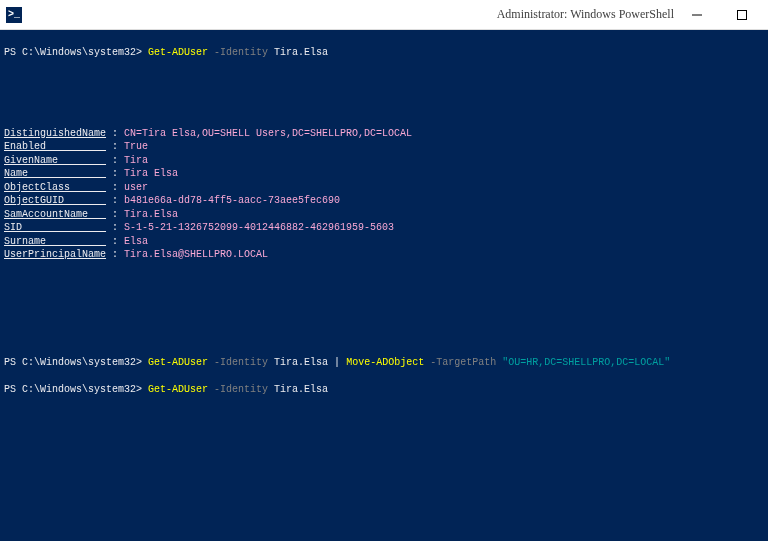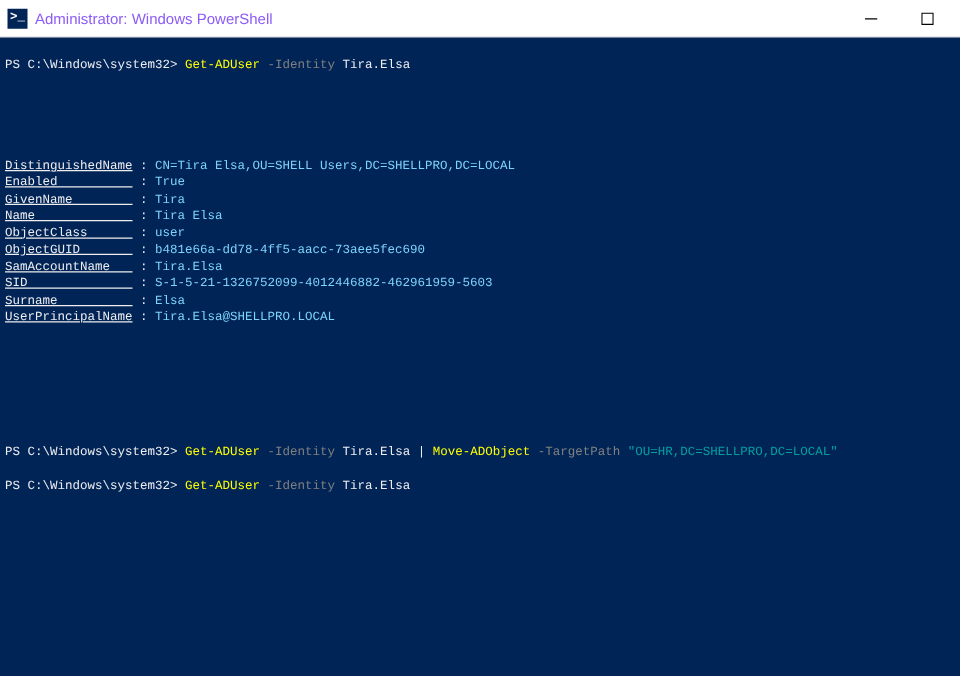--- a/index.html
+++ b/index.html
@@ -26,24 +26,25 @@
   margin-right: 6px;
   margin-left: 2px;
   display: inline-flex;
   align-items: center;
   justify-content: center;
   color: #fff;
   font-size: 10px;
   font-weight: bold;
 }
 .titlebar-text {
-  font-family: Liberation Sans, sans-serif;
+  font-family: Liberation Serif, serif;
   font-size: 12px;
-  color: #8b5cf6;
+  color: #404040;
   flex: 1;
+  text-align: right;
 }
 .titlebar-controls {
   display: flex;
   gap: 0;
 }
 .titlebar-btn {
   width: 45px;
   height: 28px;
   display: flex;
   align-items: center;
@@ -67,21 +68,21 @@
 }
 .prompt { color: #eeedf0; }
 .cmd { color: #ffff00; }
 .param { color: #808080; }
 .arg { color: #eeedf0; }
 .str { color: #00a0a0; }
 .pipe { color: #eeedf0; }
 .row { white-space: pre; }
 .key { color: #eeedf0; text-decoration: underline; }
 .sep { color: #eeedf0; }
-.val { color: #7dd3fc; }
+.val { color: #f9a8d4; }
 </style>
 </head>
 <body>
 
 <div class="titlebar">
   <span class="titlebar-icon">&gt;_</span>
   <span class="titlebar-text">Administrator: Windows PowerShell</span>
   <div class="titlebar-controls">
     <div class="titlebar-btn">
       <svg viewBox="0 0 10 10">

